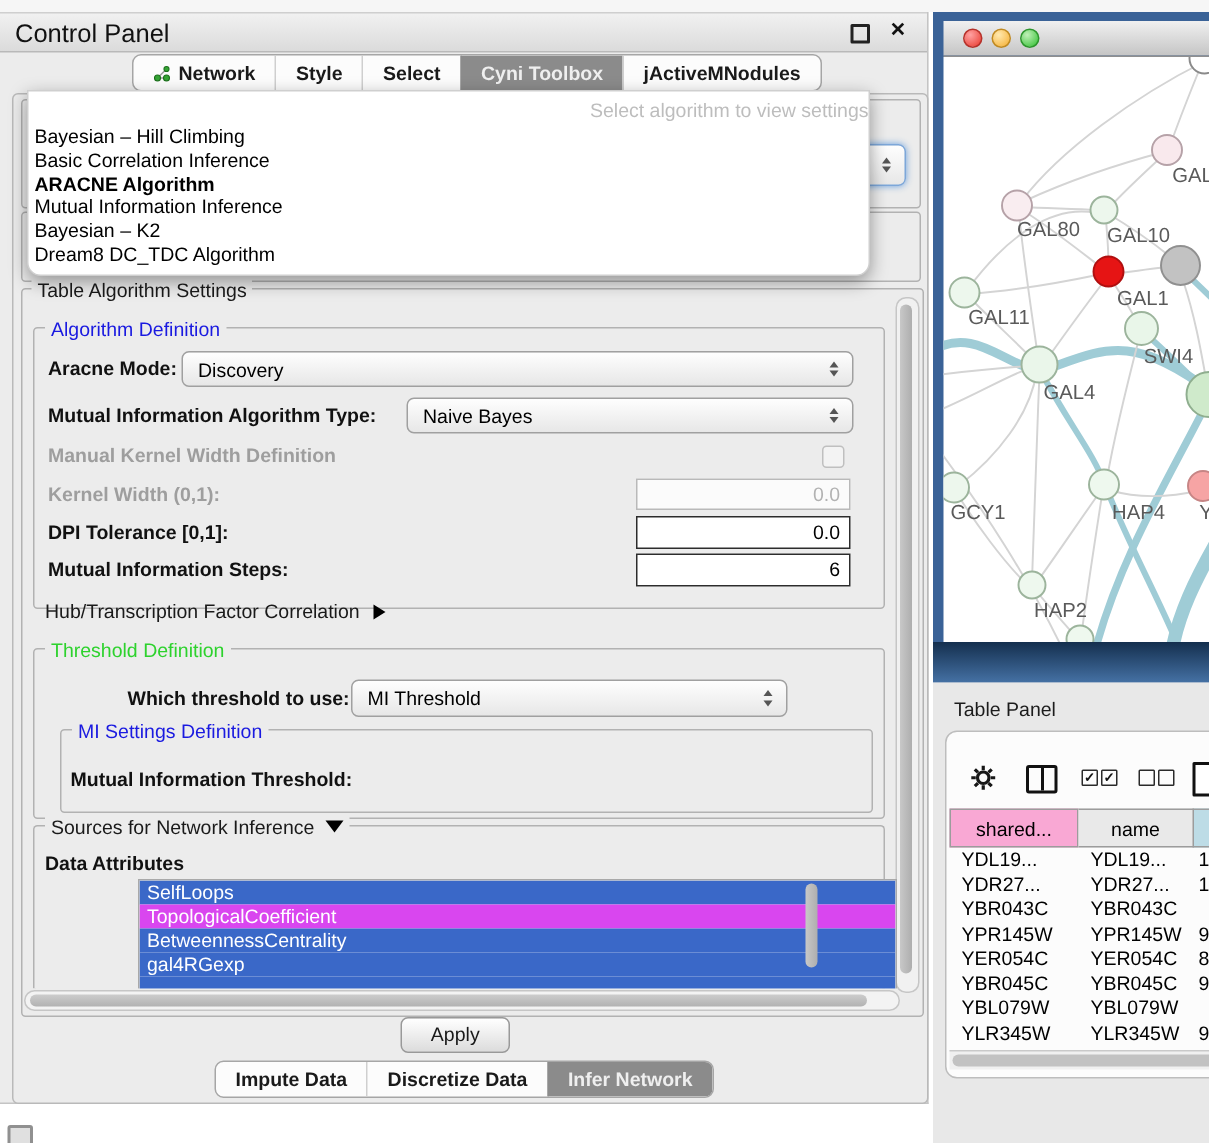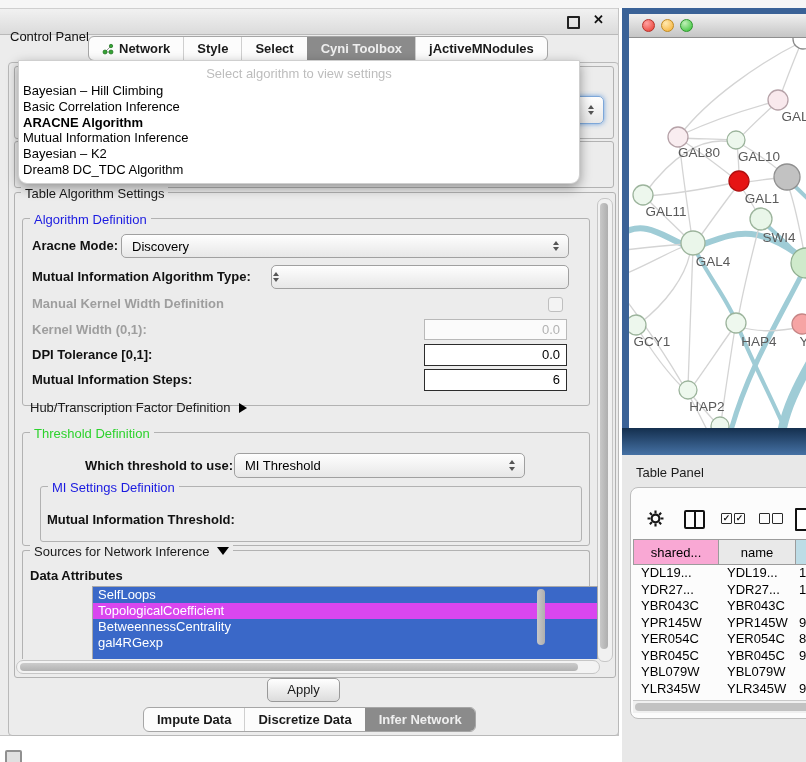--- a/index.html
+++ b/index.html
@@ -7,21 +7,21 @@
         font-family:"Liberation Sans",sans-serif;font-size:13px;color:#1a1a1a;
         background:#fff;}
   .abs{position:absolute;}
   
   #top-strip{left:0;top:0;width:806px;height:8px;background:#f6f6f6;}
   #left-panel{left:0;top:8px;width:618px;height:727px;background:#ececec;
               border-right:1px solid #c4c4c4;border-bottom:1px solid #c4c4c4;}
   #cp-header{left:0;top:0;width:618px;height:25px;
              background:linear-gradient(#f1f1f1,#dbdbdb);
              border-top:1px solid #cfcfcf;border-bottom:1px solid #b9b9b9;}
-  #cp-title{position:absolute;left:10px;top:20px;font-size:13px;color:#111;}
+  #cp-title{position:absolute;left:10px;top:4px;font-size:17px;color:#111;}
   #float-ic{position:absolute;right:38px;top:7px;width:9px;height:9px;border:2px solid #222;border-radius:1px;}
   #close-ic{position:absolute;right:14px;top:3px;font-weight:bold;font-size:13px;color:#111;}
   #tab-bar{left:88px;top:28px;height:23px;display:flex;background:#fcfcfc;
            border:1px solid #a6a6a6;border-radius:6px;overflow:hidden;}
   .tab{padding:0 13px;line-height:22px;font-weight:bold;font-size:13px;color:#1a1a1a;
        border-left:1px solid #cfcfcf;display:flex;align-items:center;gap:5px;white-space:nowrap;}
   .tab:first-child{border-left:none;}
   .tab.selected{background:#8b8b8b;color:#efefef;border-left-color:#8b8b8b;}
   #content-panel{left:8px;top:54px;width:609px;height:672px;background:#ececec;
                  border:1px solid #b9b9b9;border-radius:4px;}
@@ -29,21 +29,21 @@
   .legend{position:absolute;background:#ececec;padding:0 4px;font-size:13px;white-space:nowrap;}
   
   #boxA{left:14px;top:58px;width:598px;height:71px;}
   #boxB{left:14px;top:133px;width:598px;height:45px;}
   #boxB-field{left:22px;top:139px;width:536px;height:33px;border:1px solid #b3b3b3;border-radius:8px;background:#fff;}
   #combo-sliver{left:540px;top:88px;width:64px;height:28px;}
   
   #algo-popup{left:18px;top:52px;width:562px;height:124px;background:#fff;
               border:1px solid #cfcfcf;border-radius:0 0 9px 9px;
               box-shadow:0 4px 12px rgba(0,0,0,.38);z-index:20;padding-top:3px;box-sizing:border-box;}
-  #algo-hint{text-align:center;color:#bdbdbd;height:19px;line-height:19px;font-size:13px;}
+  #algo-hint{text-align:right;color:#bdbdbd;height:19px;line-height:19px;font-size:13px;}
   .algo-item{padding-left:4px;line-height:15.8px;font-size:13px;color:#000;white-space:nowrap;}
   .algo-item.bold{font-weight:bold;}
   
   #settings-group{left:14px;top:184px;width:600px;height:484px;}
   #settings-legend{left:21px;top:178px;color:#1a1a1a;}
   .fieldlabel{position:absolute;font-weight:bold;font-size:13px;color:#111;white-space:nowrap;}
   .fieldlabel.gray{color:#9e9e9e;}
   .combo{position:absolute;background:linear-gradient(#fefefe,#e7e7e7);
          border:1px solid #a0a0a0;border-radius:5px;display:flex;align-items:center;box-sizing:border-box;}
   .combo .val{flex:1;padding-left:10px;font-size:13px;color:#000;}
@@ -191,40 +191,41 @@
     <div class="combo" style="left:121px;top:226px;width:448px;height:24px;">
       <span class="val">Discovery</span>
       <span class="spinner">
           <span class="tri-up"></span>
           <span class="tri-down"></span>
         </span>
     </div>
 
     <span class="fieldlabel" style="left:32px;top:261px;">Mutual Information Algorithm Type:</span>
     <div class="combo" style="left:271px;top:257px;width:298px;height:24px;">
+      <span class="val">Naive Bayes</span>
       <span class="spinner">
           <span class="tri-up"></span>
           <span class="tri-down"></span>
         </span>
     </div>
 
     <span class="fieldlabel gray" style="left:32px;top:288px;">Manual Kernel Width Definition</span>
     <div class="abs" id="manual-checkbox"></div>
 
     <span class="fieldlabel gray" style="left:32px;top:314px;">Kernel Width (0,1):</span>
     <div class="numfield disabled" style="left:424px;top:311px;width:143px;height:21px;">0.0</div>
 
     <span class="fieldlabel" style="left:32px;top:339px;">DPI Tolerance [0,1]:</span>
     <div class="numfield enabled" style="left:424px;top:336px;width:143px;height:22px;">0.0</div>
 
     <span class="fieldlabel" style="left:32px;top:364px;">Mutual Information Steps:</span>
     <div class="numfield enabled" style="left:424px;top:361px;width:143px;height:22px;">6</div>
 
     <div class="abs" style="left:30px;top:392px;font-size:13px;">
-      <span>Hub/Transcription Factor Definition</span><span class="tri-right"></span>
+      <span>Hub/Transcription Factor Correlation</span><span class="tri-right"></span>
     </div>
 
     <div class="groupbox" style="left:22px;top:424px;width:566px;height:112px;"></div>
     <span class="legend" style="left: 30px; top: 418px; color: rgb(45, 210, 45);" id="thr-legend">Threshold Definition</span>
 
     <span class="fieldlabel" style="left:85px;top:450px;">Which threshold to use:</span>
     <div class="combo" style="left:234px;top:445px;width:291px;height:25px;">
       <span class="val">MI Threshold</span>
       <span class="spinner">
           <span class="tri-up"></span>

